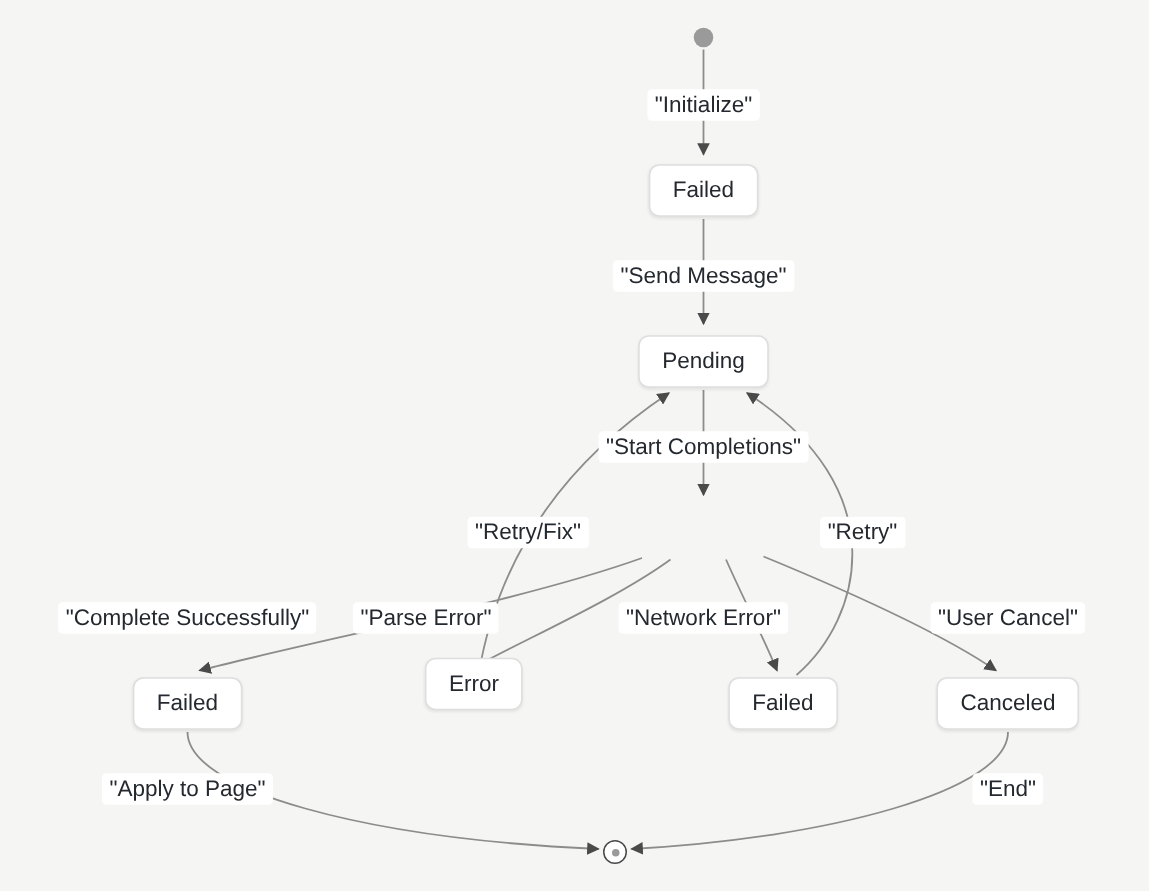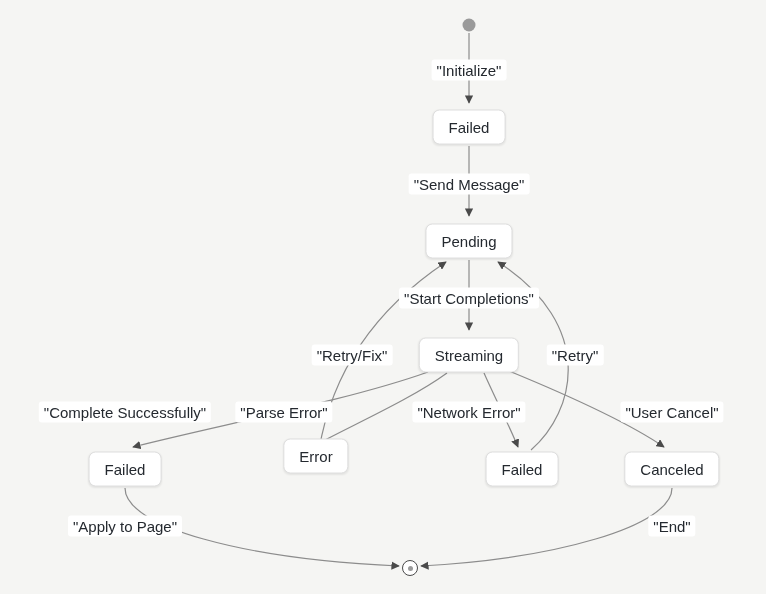--- a/index.html
+++ b/index.html
@@ -104,23 +104,20 @@
   </svg>
 
   <div class="start-dot" style="left:469px; top:25px;"></div>
 
   <div class="node" style="left:469px; top:127px;">
     <span>Failed</span>
   </div>
   <div class="node" style="left:469px; top:241px;text-align:center;">
     <span>Pending</span>
   </div>
-  <div class="node" style="left:469px; top:355px;">
-    <span>Streaming</span>
-  </div>
   <div class="node" style="left:125px; top:469px;">
     <span>Failed</span>
   </div>
   <div class="node" style="left:316px; top:456px;">
     <span>Error</span>
   </div>
   <div class="node" style="left:522px; top:469px;">
     <span>Failed</span>
   </div>
   <div class="node" style="left:672px; top:469px;">

